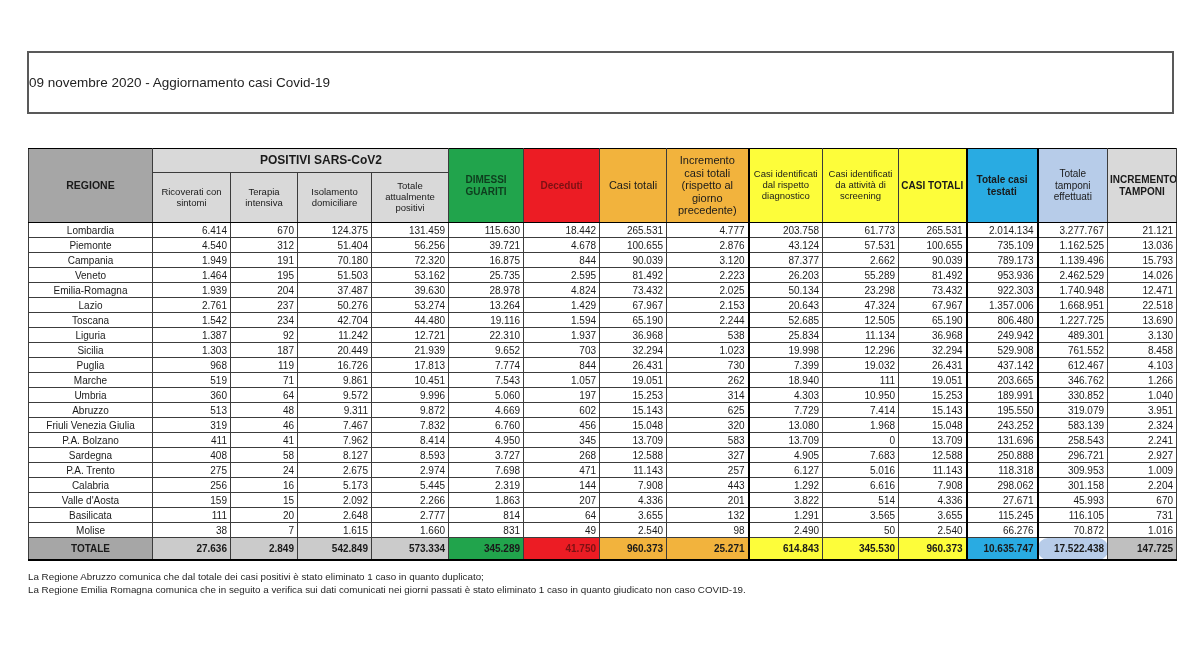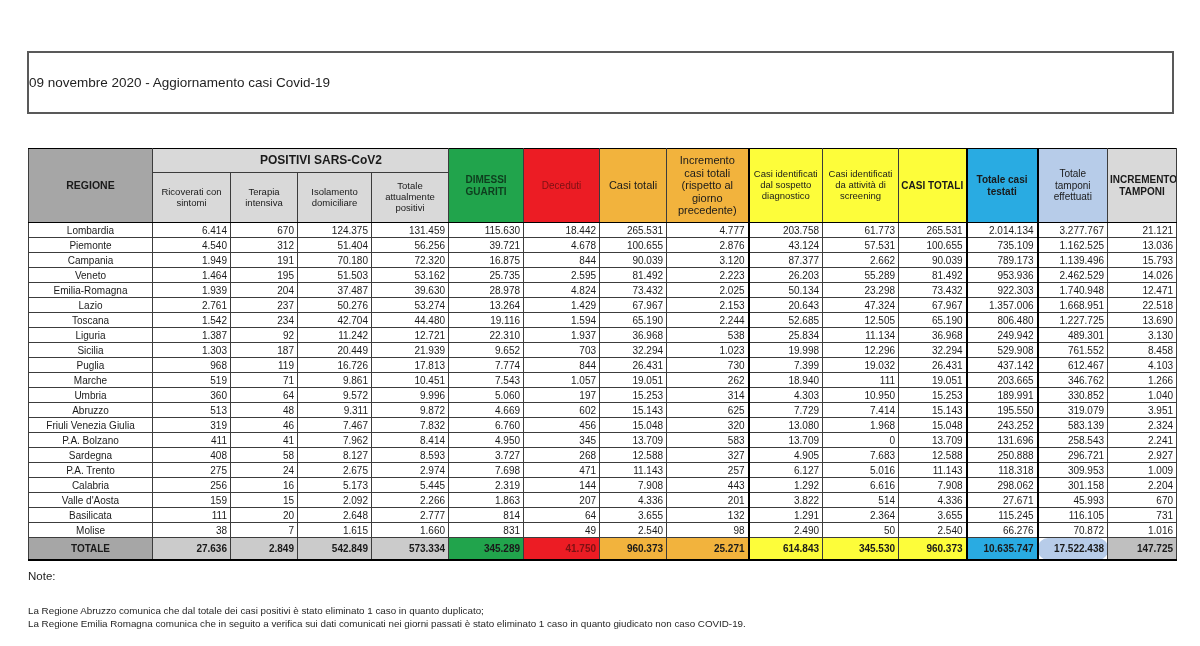--- a/index.html
+++ b/index.html
@@ -20,21 +20,21 @@
   thead th { white-space:normal; }
   th { font-weight:normal; text-align:center; vertical-align:middle; line-height:1.15; padding:1px 2px; }
   tbody td { height:15px; padding:0 3px; background:#fff; }
   td.num { text-align:right; }
   td.region { text-align:center; }
 
   .h-regione      { background:var(--gray-dark); font-weight:bold; font-size:10.5px; }
   .h-positivi     { background:var(--gray-light); font-weight:bold; font-size:12px;padding-left:43px; }
   .h-sub          { background:var(--gray-light); font-size:9.5px; }
   .h-green        { background:var(--green); color:#0e3d1e; font-weight:bold; font-size:10px; }
-  .h-red          { background:var(--red); color:#7b1113; font-weight:400; font-size:10px; }
+  .h-red          { background:var(--red); color:#7b1113; font-weight:700; font-size:10px; }
   .h-orange       { background:var(--orange); font-size:11px; }
   .h-yellow       { background:var(--yellow); font-size:9.5px; }
   .h-yellow-caps  { background:var(--yellow); font-weight:bold; font-size:10px; }
   .h-cyan         { background:var(--cyan); font-weight:600; font-size:10px; }
   .h-peri         { background:var(--peri); font-size:10px; }
   .h-white        { background:var(--gray-light); font-weight:bold; font-size:10px; }
 
   .bL { border-left:2px solid #000; }
   .bR { border-right:2px solid #000; }
   thead tr:first-child th { border-top:1.5px solid #000; }
@@ -84,21 +84,21 @@
         <col style="width:69px">
     </colgroup>
     <thead>
       <tr style="height:24px;">
         <th rowspan="2" class="h-regione">REGIONE</th>
         <th colspan="4" class="h-positivi">POSITIVI SARS-CoV2</th>
         <th rowspan="2" class="h-green">DIMESSI GUARITI</th>
         <th rowspan="2" class="h-red">Deceduti</th>
         <th rowspan="2" class="h-orange">Casi totali</th>
         <th rowspan="2" class="h-orange">Incremento casi totali (rispetto al giorno precedente)</th>
-        <th rowspan="2" class="h-yellow bL">Casi identificati dal sospetto diagnostico</th>
+        <th rowspan="2" class="h-yellow bL">Casi identificati dal rispetto diagnostico</th>
         <th rowspan="2" class="h-yellow">Casi identificati da attività di screening</th>
         <th rowspan="2" class="h-yellow-caps">CASI TOTALI</th>
         <th rowspan="2" class="h-cyan bL bR">Totale casi testati</th>
         <th rowspan="2" class="h-peri">Totale tamponi effettuati</th>
         <th rowspan="2" class="h-white">INCREMENTO TAMPONI</th>
       </tr>
       <tr style="height:50px;">
         <th class="h-sub">Ricoverati con sintomi</th>
         <th class="h-sub">Terapia intensiva</th>
         <th class="h-sub">Isolamento domiciliare</th>
@@ -433,21 +433,21 @@
           <td class="region">Basilicata</td>
           <td class="num">111</td>
           <td class="num">20</td>
           <td class="num">2.648</td>
           <td class="num">2.777</td>
           <td class="num">814</td>
           <td class="num">64</td>
           <td class="num">3.655</td>
           <td class="num">132</td>
           <td class="num bL">1.291</td>
-          <td class="num">2.364</td>
+          <td class="num">3.565</td>
           <td class="num">3.655</td>
           <td class="num bL bR">115.245</td>
           <td class="num">116.105</td>
           <td class="num">731</td>
         </tr>
         <tr>
           <td class="region">Molise</td>
           <td class="num">38</td>
           <td class="num">7</td>
           <td class="num">1.615</td>
@@ -477,18 +477,17 @@
           <td class="num t-yellow">345.530</td>
           <td class="num t-yellow">960.373</td>
           <td class="num bL bR t-cyan">10.635.747</td>
           <td class="num t-peri">17.522.438</td>
           <td class="num t-gray2">147.725</td>
         </tr>
       </tbody>
   </table>
 
   <div class="notes">
-    <div class="notes-title">Note:</div>
     <div class="note-line">La Regione Abruzzo comunica che dal totale dei casi positivi è stato eliminato 1 caso in quanto duplicato;</div>
     <div class="note-line">La Regione Emilia Romagna comunica che in seguito a verifica sui dati comunicati nei giorni passati è stato eliminato 1 caso in quanto giudicato non caso COVID-19.</div>
   </div>
 
 </div>
 
 </body></html>

